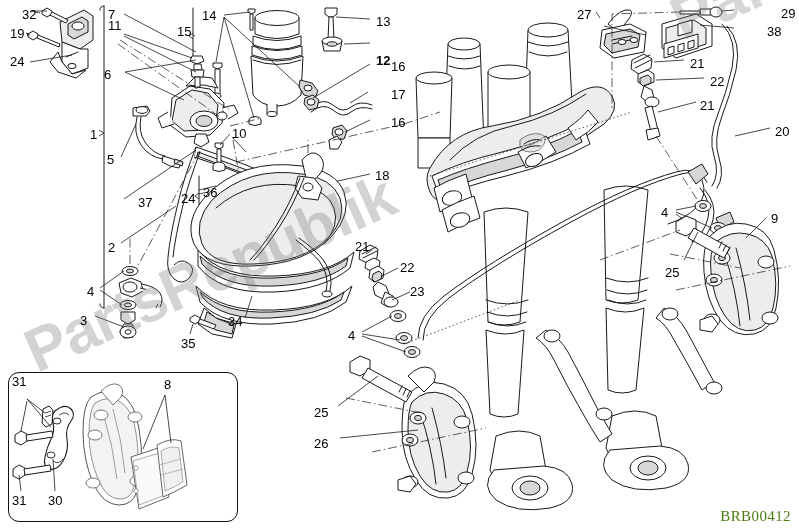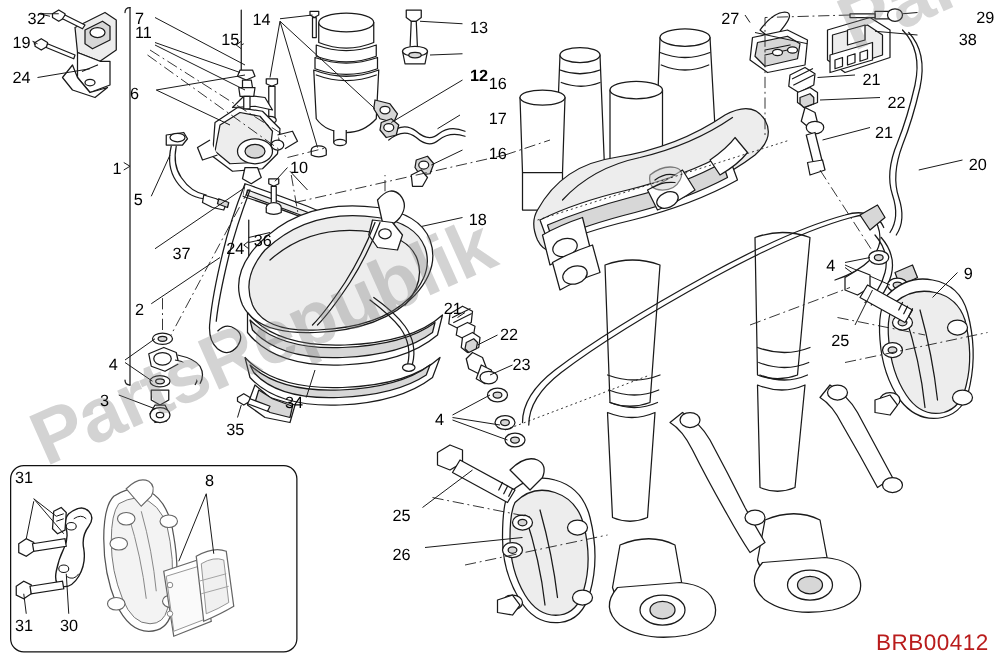--- a/index.html
+++ b/index.html
@@ -13,22 +13,22 @@
   svg.layer{position:absolute;left:0;top:0;width:799px;height:532px;}
   .lbl{
     position:absolute;
     font-family:"Liberation Sans", sans-serif;
     font-size:13px;color:#000000;
     line-height:1;white-space:nowrap;
     user-select:none;
   }
   .code{
     position:absolute;right:8px;bottom:7px;
-    font-size:18px;color:#b91c1c;letter-spacing:.4px;
-    font-family:Liberation Sans, sans-serif;
+    font-size:15px;color:#4d7c0f;letter-spacing:.4px;
+    font-family:Liberation Serif, serif;
   }
   .wm{
     position:absolute;
     left:14px;top:322px;
     font-size:61px;
     font-weight:bold;
     color:rgba(120,120,120,0.33);
     transform:rotate(-24deg);
     transform-origin:0 0;
     white-space:nowrap;

